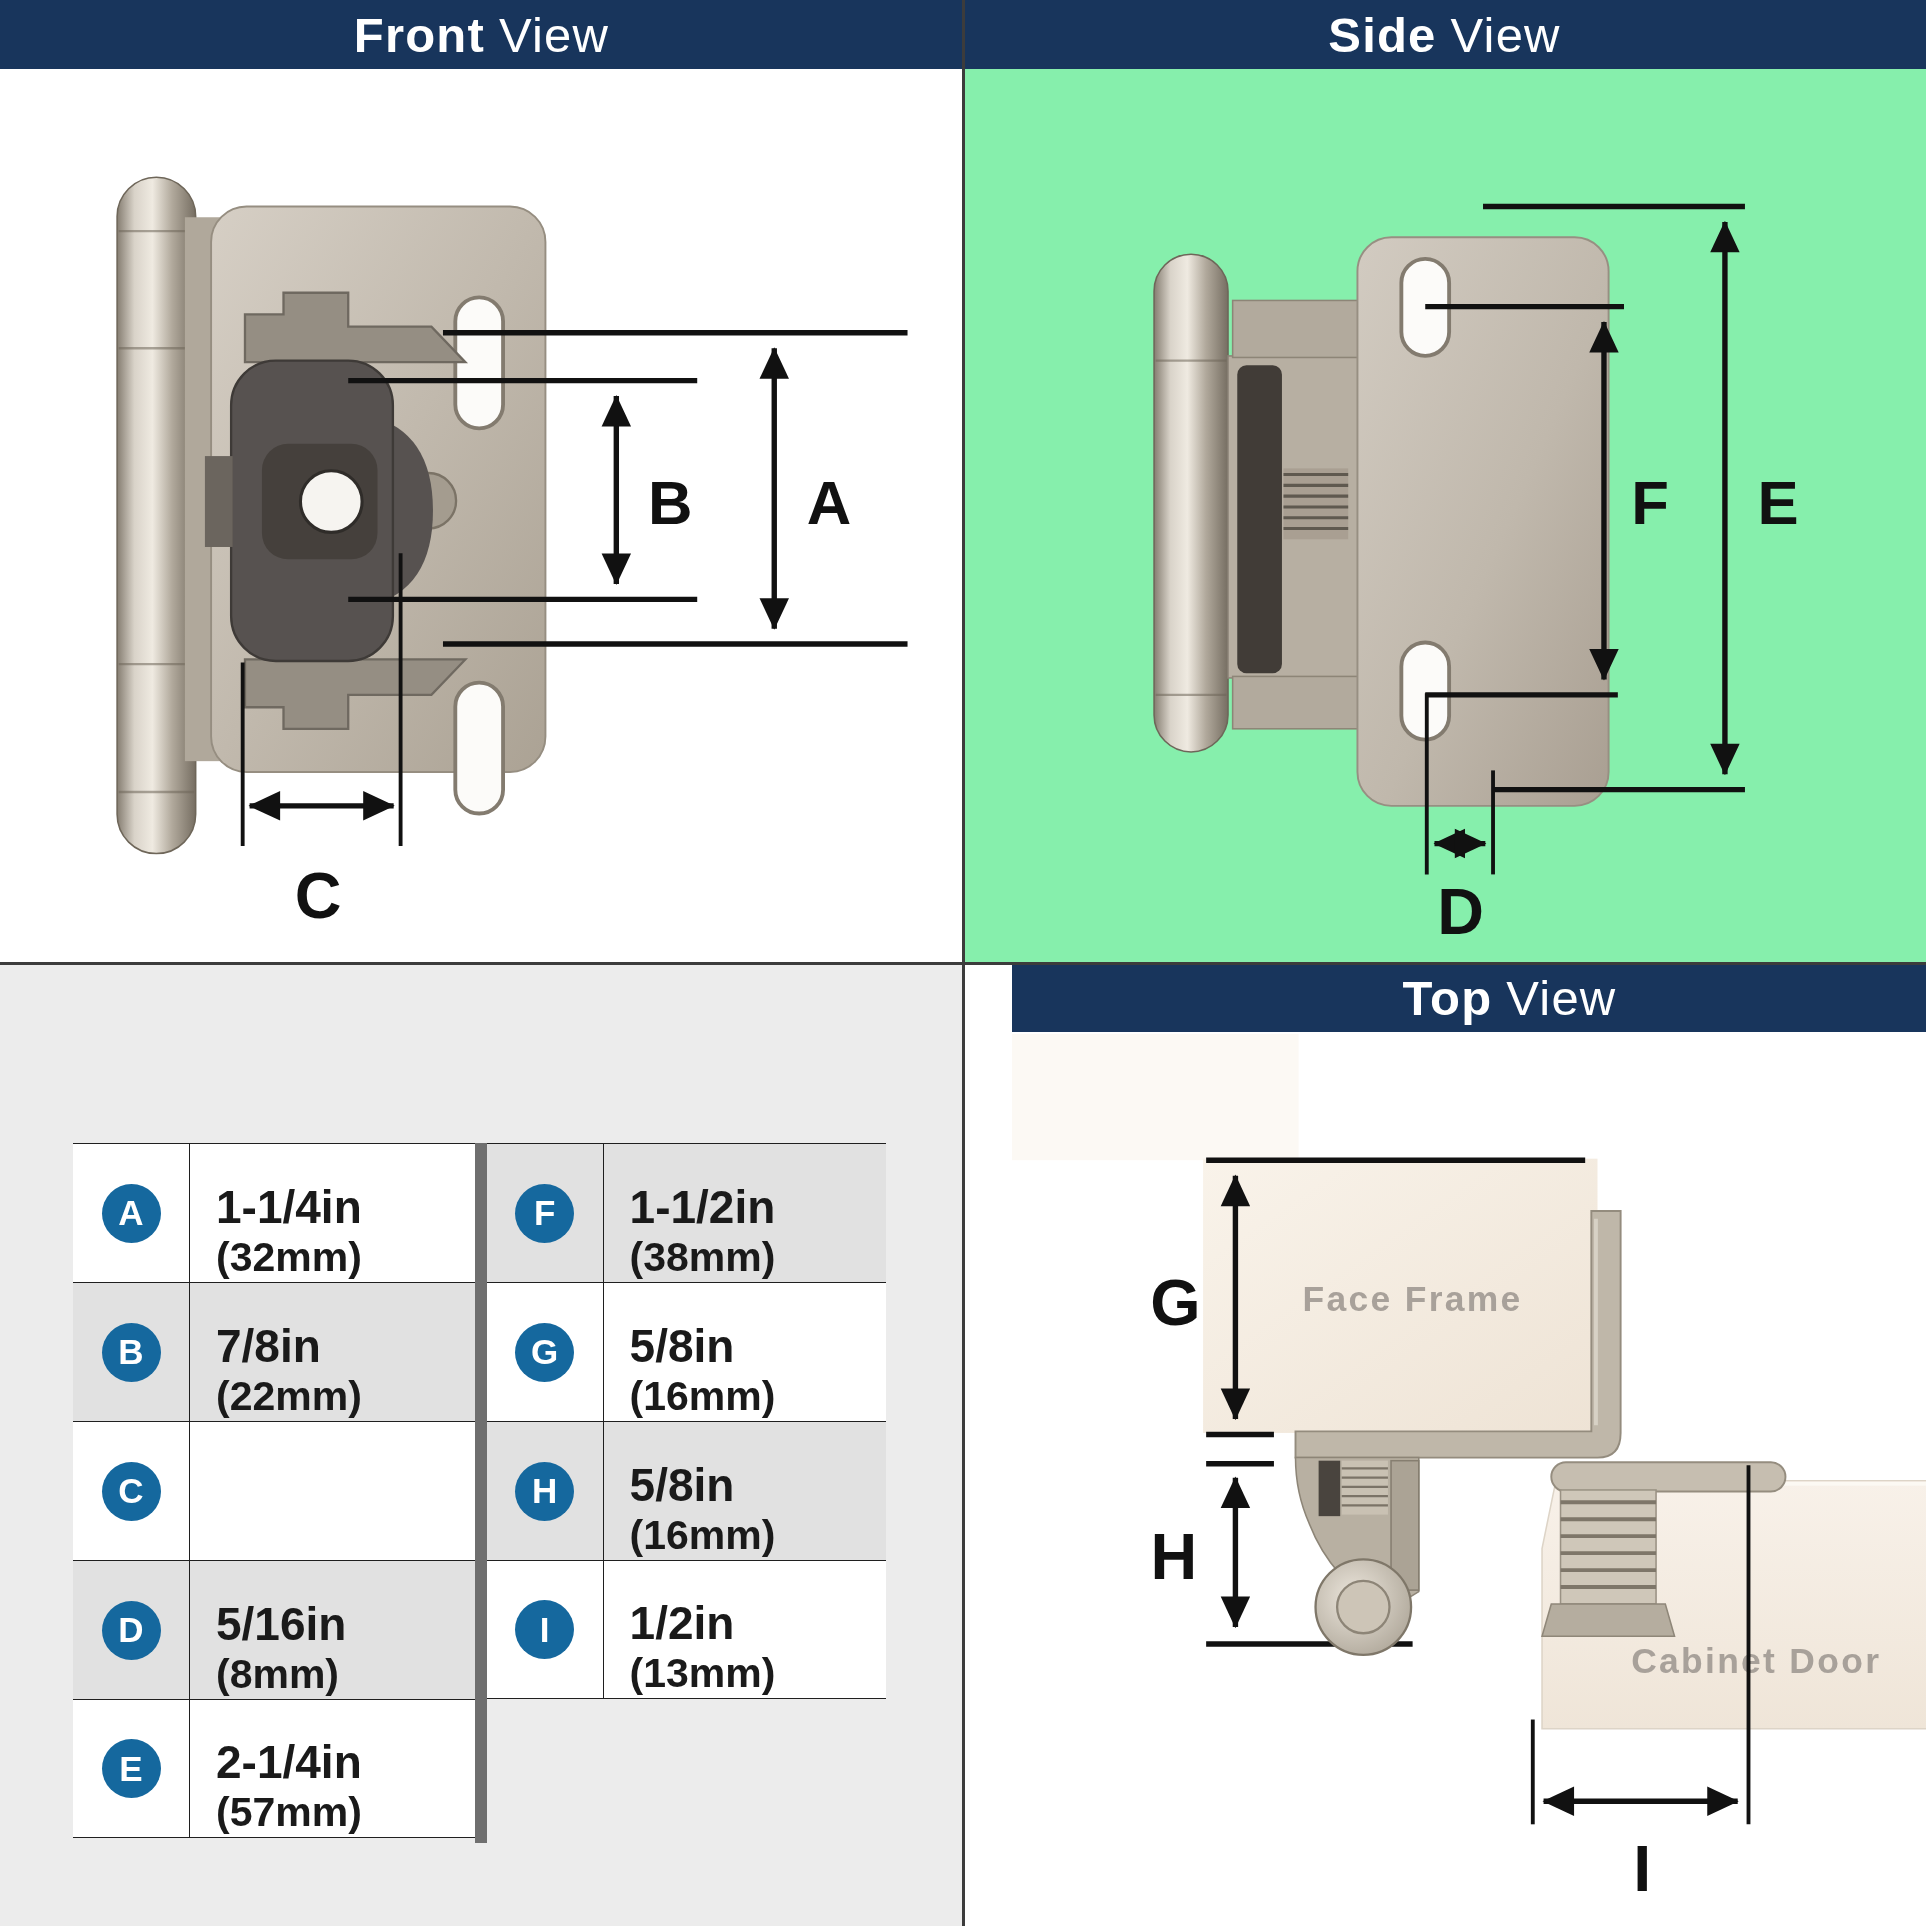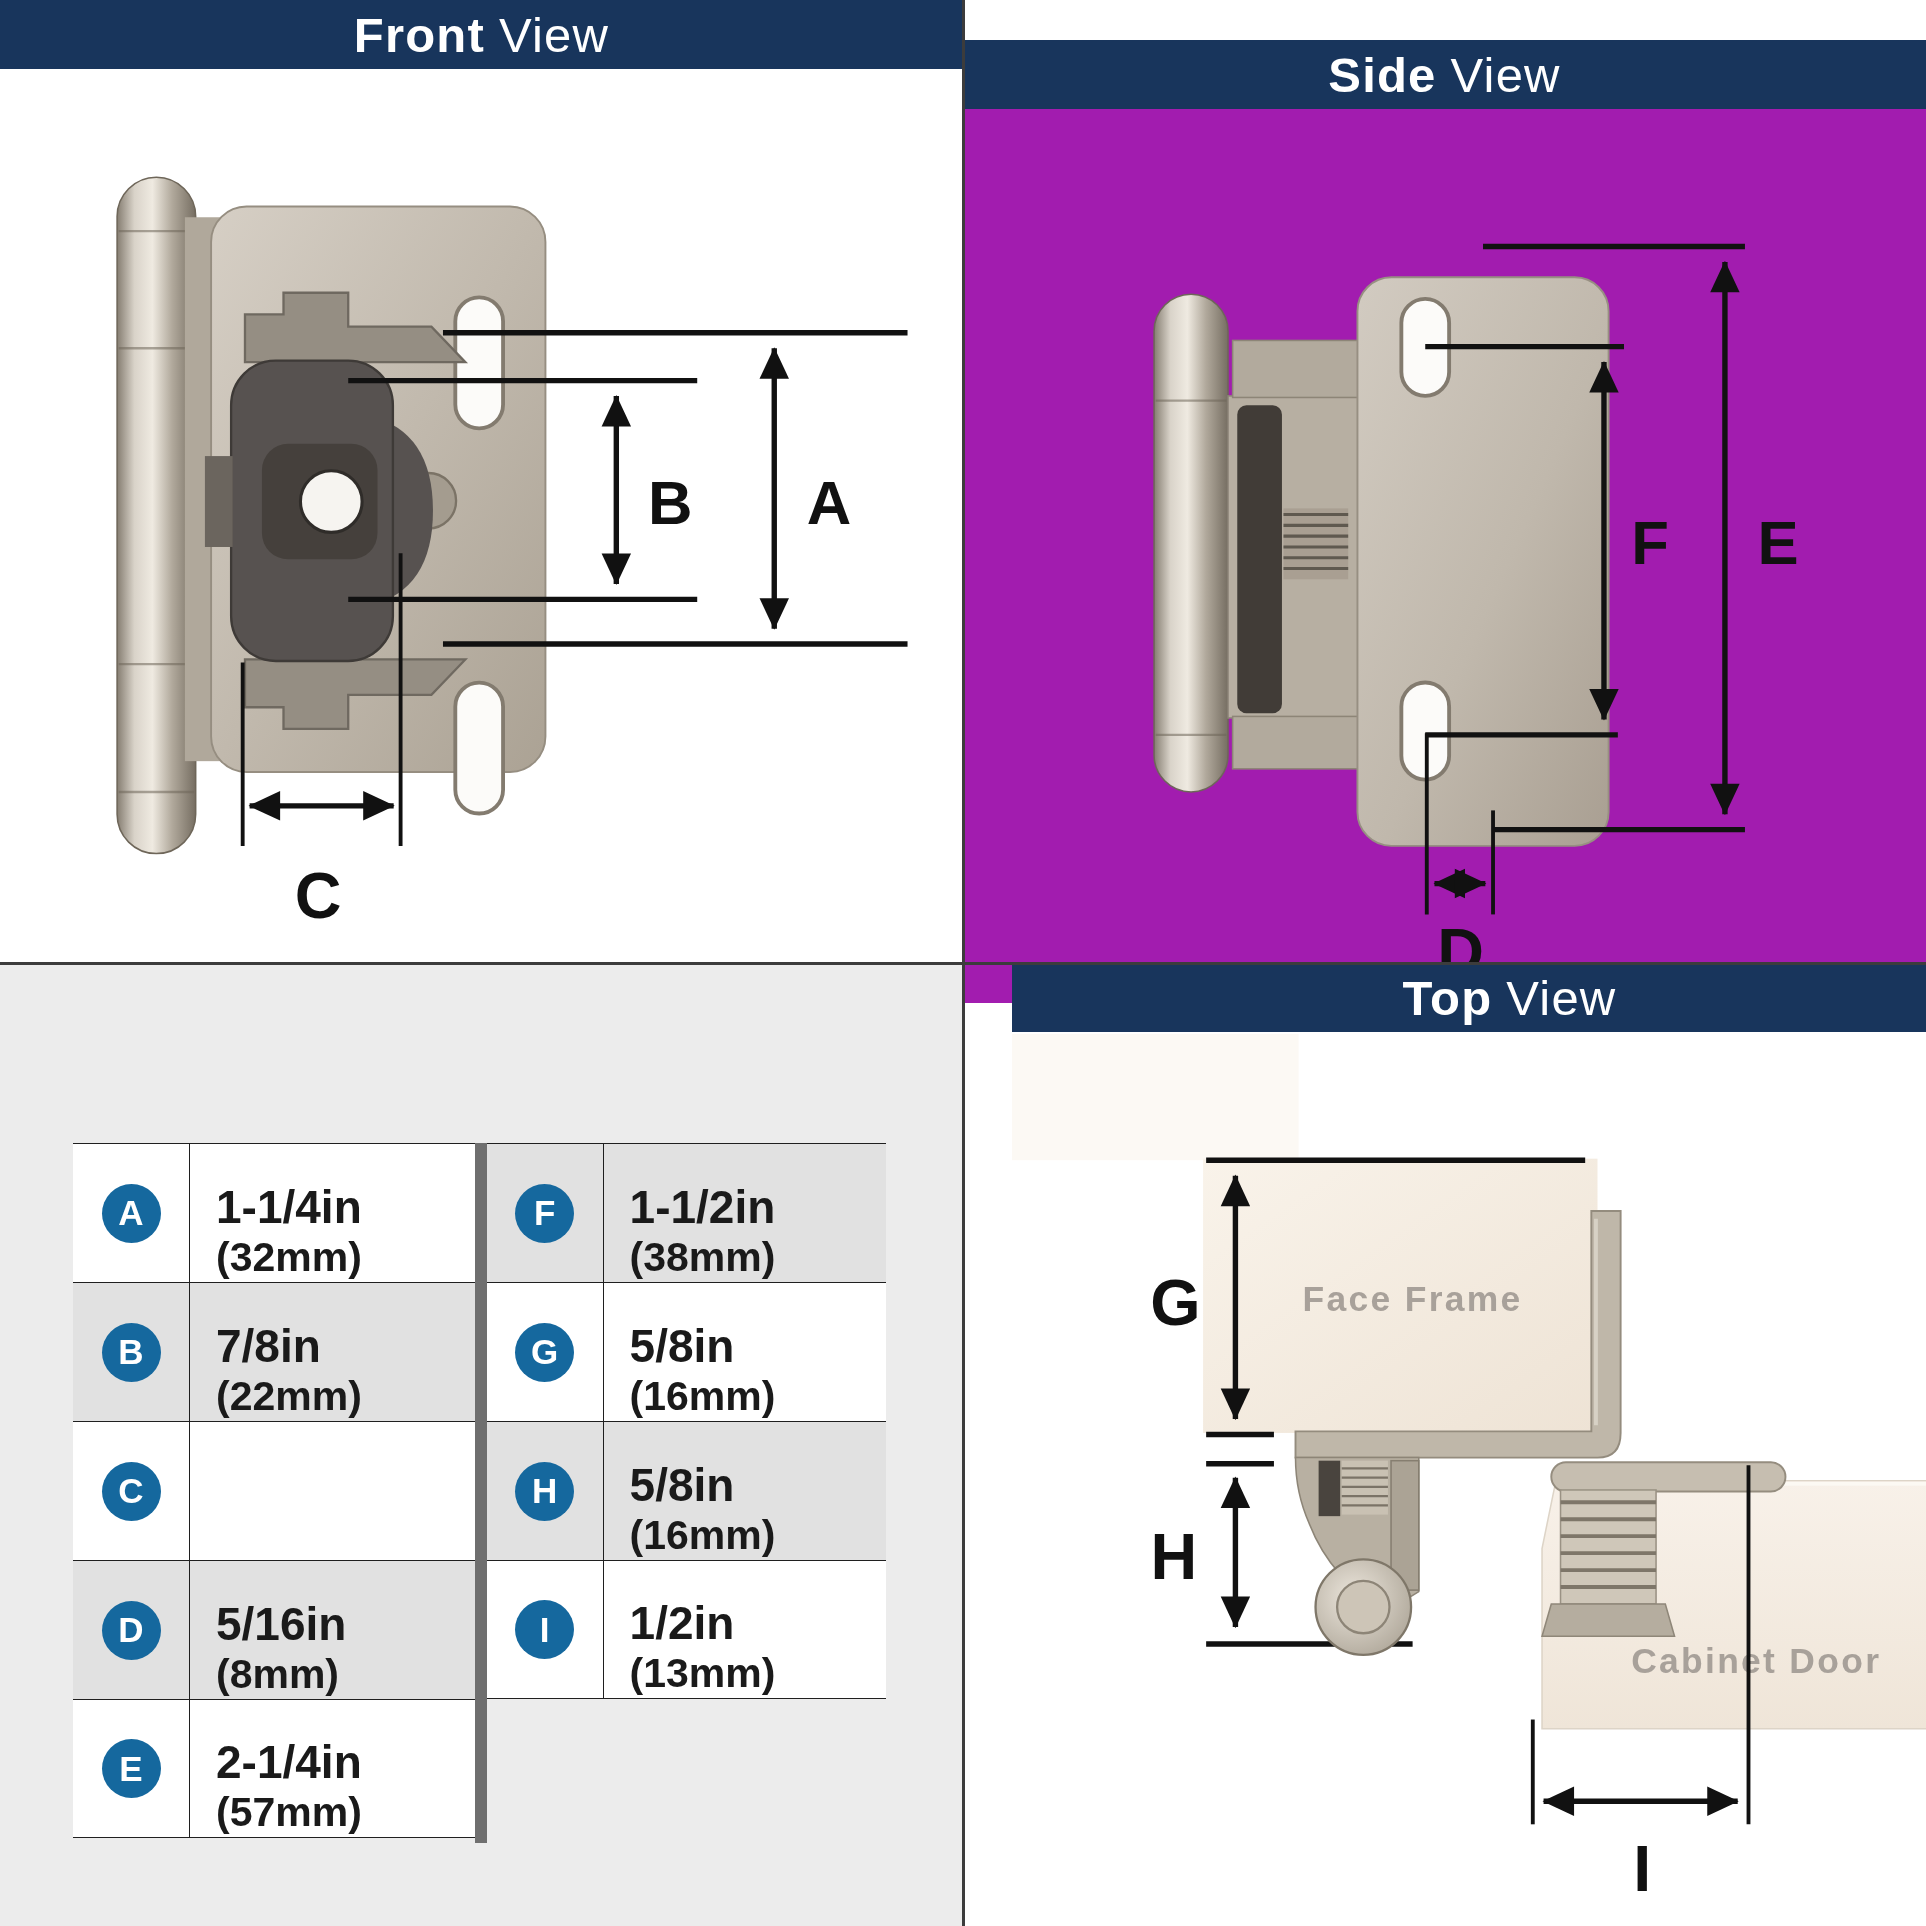--- a/index.html
+++ b/index.html
@@ -2,21 +2,21 @@
 <html style="font-size:12.3px"><head>
 <meta charset="utf-8">
 <style>
   html,body{margin:0;padding:0;}
   body{
     width:1926px;height:1926px;position:relative;background:#ffffff;
     font-family:"Liberation Sans", sans-serif;overflow:hidden;
   }
   .quad{position:absolute;width:963px;height:963px;overflow:hidden;}
   #q-front{left:0;top:0;background:#ffffff;}
-  #q-side{left:963px;top:0;background:#a21caf;margin-top:40px;}
+  #q-side{left:963px;top:0;background:#86efac;}
   #q-table{left:0;top:963px;background:#ececec;}
   #q-top{left:1012px;top:963px;background:#ffffff;padding-left:32px;}
   .vhead{
     position:absolute;left:0;top:0;width:100%;height:69px;background:#18355c;
     display:flex;align-items:center;justify-content:center;
     color:#ffffff;font-size:49px;letter-spacing:1.2px;z-index:5;
   }
   .vhead .tb{font-weight:700;margin-right:14px;}
   .vhead .tr{font-weight:400;}
   .dsvg{position:absolute;left:0;top:0;width:963px;height:963px;}

